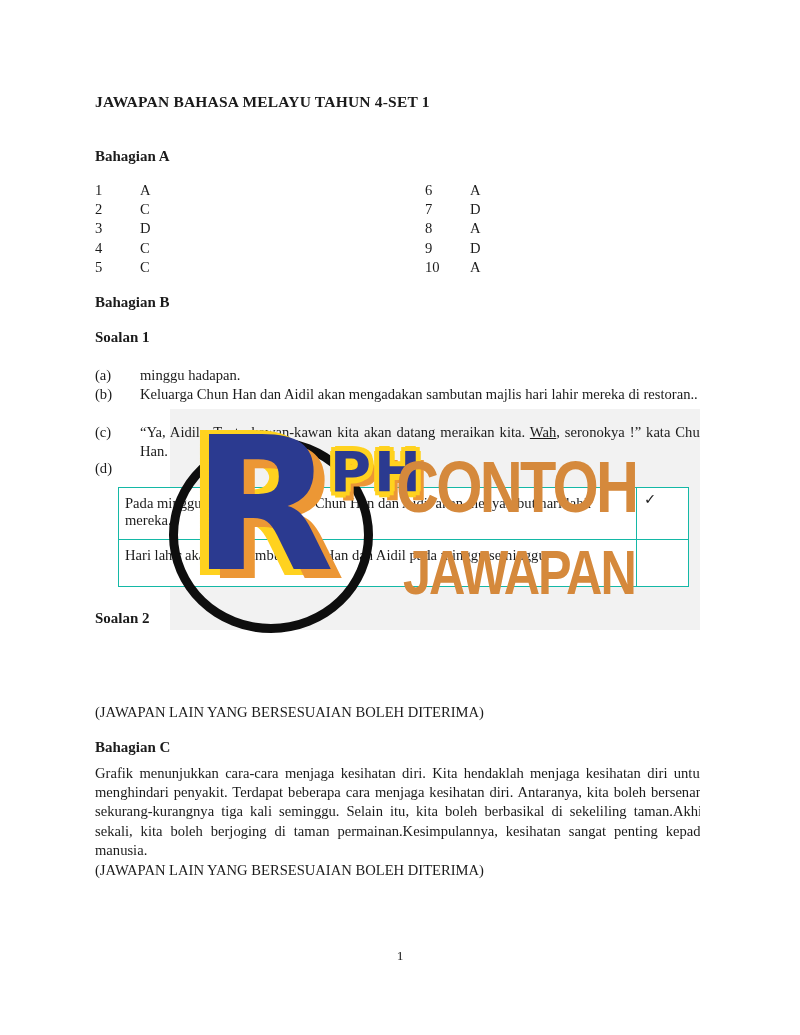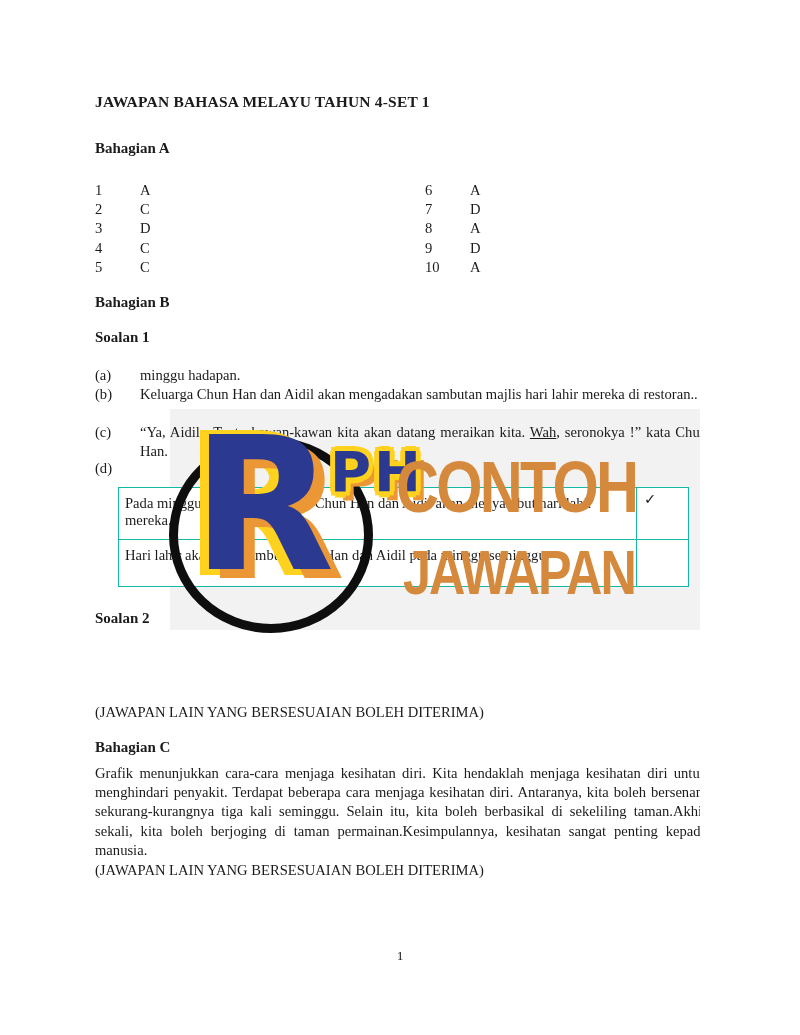--- a/index.html
+++ b/index.html
@@ -65,21 +65,21 @@
 <body>
 
 <div class="page">
 
   <div class="abs wm-band"></div>
 
   <div class="doc">
 
     <div class="abs doc-title">JAWAPAN BAHASA MELAYU TAHUN 4-SET 1</div>
 
-    <div class="abs sec-head" style="left:95px;top:140px;">Bahagian A</div>
+    <div class="abs sec-head" style="left:95px;top:148px;">Bahagian A</div>
 
     <div class="abs ans-col" style="left:95px;top:181px;">
       <div class="ans-row">
           <span class="ans-num">1</span>
           <span>A</span>
         </div>
       <div class="ans-row">
           <span class="ans-num">2</span>
           <span>C</span>
         </div>

